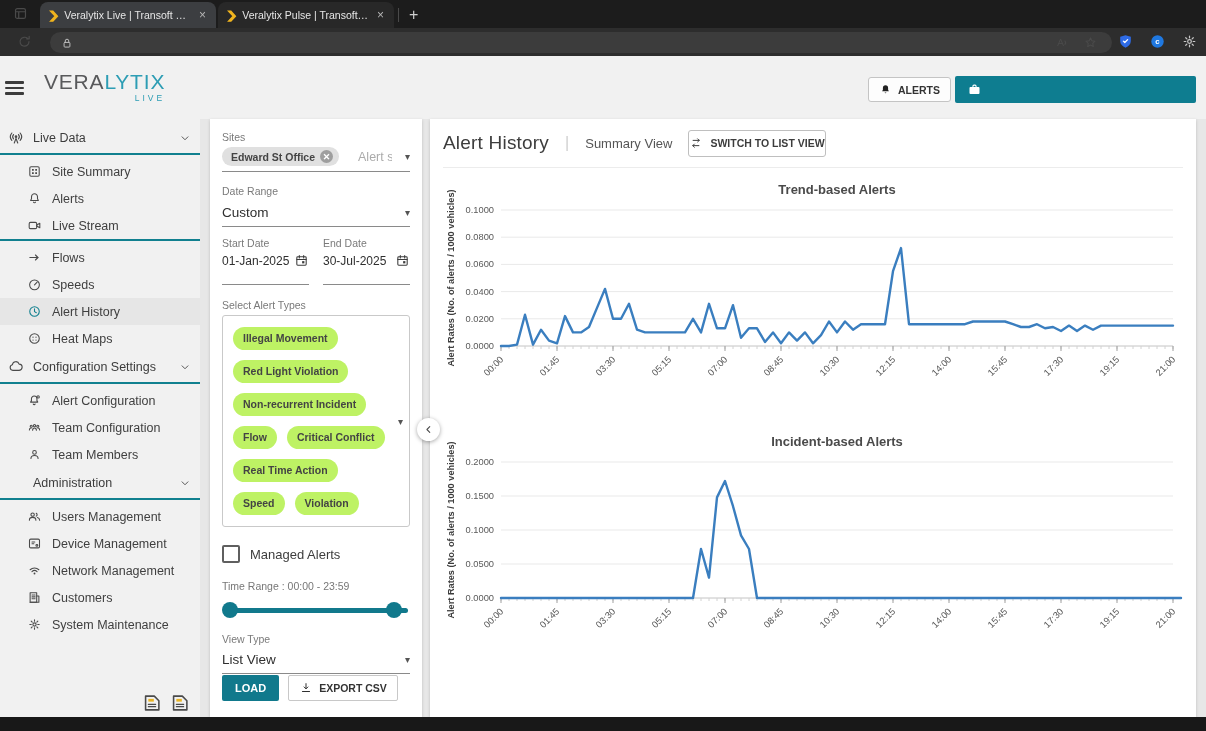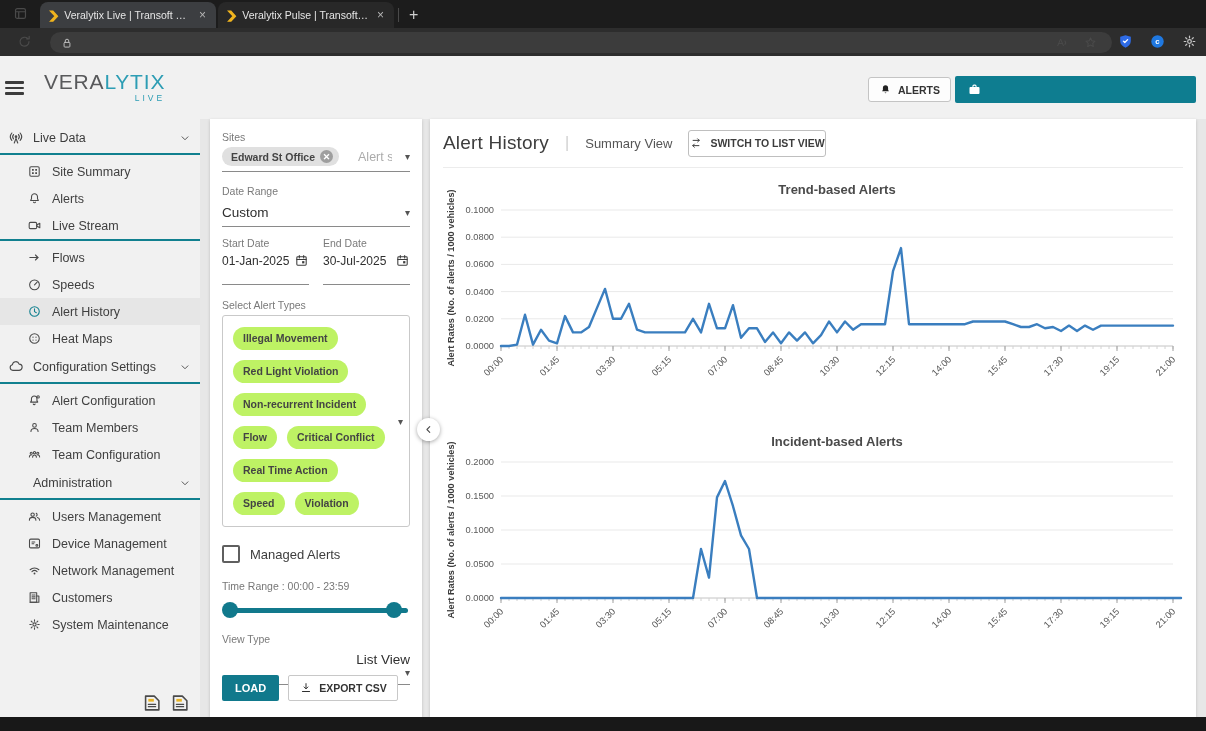--- a/index.html
+++ b/index.html
@@ -60,21 +60,21 @@
   .date-val{display:flex;align-items:center;justify-content:space-between;border-bottom:1px solid #8a8a8a;padding-bottom:16px;font-size:12px;color:#2f2f2f;}
   .types-box{position:relative;border:1px solid #c9c9c9;border-radius:3px;margin-top:4px;height:212px;padding:11px 20px 8px 10px;box-sizing:border-box;display:flex;flex-wrap:wrap;gap:10px 10px;align-content:flex-start;}
   .tchip{background:#bef264;border-radius:12px;padding:4px 10px;font-size:10.5px;font-weight:bold;color:#444;height:15px;line-height:15px;cursor:pointer;}
   .types-caret{position:absolute;right:6px;top:50%;transform:translateY(-50%);}
   .managed-row{display:flex;align-items:center;gap:10px;margin-top:18px;font-size:13px;color:#3d3d3d;}
   .checkbox{width:14px;height:14px;border:2px solid #5f5f5f;border-radius:2px;cursor:pointer;}
   .slider-label{font-size:10.5px;color:#777;margin-top:17px;}
   .slider{position:relative;margin-top:10px;height:16px;}
   .slider .track{position:absolute;left:2px;right:2px;top:6px;height:5px;background:#11798c;border-radius:3px;}
   .slider .handle{position:absolute;top:0;width:16px;height:16px;border-radius:50%;background:#11798c;cursor:pointer;}
-  .view-row{display:flex;align-items:flex-end;border-bottom:1px solid #8a8a8a;padding:3px 0 6px 0;font-size:13.5px;color:#2f2f2f;margin-top:4px;flex-direction:column;}
+  .view-row{display:flex;align-items:center;border-bottom:1px solid #8a8a8a;padding:3px 0 6px 0;font-size:13.5px;color:#2f2f2f;margin-top:4px;}
   .btn-row{position:absolute;left:12px;top:556px;display:flex;gap:9px;}
   .load-btn{background:#11798c;color:#fff;font-size:11px;font-weight:bold;border:none;border-radius:2px;padding:0 13px;height:26px;cursor:pointer;font-family:inherit;}
   .export-btn{display:flex;align-items:center;gap:6px;background:#fff;border:1px solid #c8c8c8;border-radius:2px;height:26px;padding:0 10px;font-size:10.5px;font-weight:bold;color:#333;box-sizing:border-box;cursor:pointer;}
   
   .main-card{position:absolute;left:430px;top:119px;width:766px;height:598px;background:#fff;box-shadow:0 1px 3px rgba(0,0,0,.18);box-sizing:border-box;padding:0 13px;}
   .m-header{display:flex;align-items:center;height:48px;border-bottom:1px solid #ececec;gap:16px;}
   .m-title{font-size:19px;color:#3d3d3d;letter-spacing:.2px;}
   .m-sep{color:#cfcfcf;font-size:16px;}
   .m-view{font-size:13px;color:#555;}
   .switch-btn{display:flex;align-items:center;gap:7px;border:1px solid #bfbfbf;border-radius:3px;height:25px;padding:0 0;font-size:10.5px;font-weight:bold;color:#3c3c3c;background:#fff;cursor:pointer;}
@@ -299,36 +299,36 @@
             <path d="M11.5 4.8a4.4 4.4 0 0 1 4.4 4.4v3l1.3 2.4H5.8l1.3-2.4v-3a4.4 4.4 0 0 1 4.4-4.4z"></path>
             <path d="M10 17.6a1.6 1.6 0 0 0 3 0"></path>
             <circle cx="17.8" cy="6.2" r="1.9"></circle>
           </svg>
         </span>
         <span>Alert Configuration</span>
       </div>
       <div class="sb-item">
         <span class="icon">
           <svg width="15" height="15" viewBox="0 0 24 24" fill="none" stroke="currentColor" stroke-width="1.7" stroke-linecap="round" stroke-linejoin="round">
-            <circle cx="12" cy="8.6" r="2.9"></circle>
-            <path d="M6.3 18.3c0-3.2 2.9-4.8 5.7-4.8s5.7 1.6 5.7 4.8"></path>
-          </svg>
-        </span>
-        <span>Team Members</span>
-      </div>
-      <div class="sb-item">
-        <span class="icon">
-          <svg width="15" height="15" viewBox="0 0 24 24" fill="none" stroke="currentColor" stroke-width="1.7" stroke-linecap="round" stroke-linejoin="round">
             <circle cx="6.8" cy="10" r="1.7"></circle>
             <circle cx="12" cy="9" r="1.7"></circle>
             <circle cx="17.2" cy="10" r="1.7"></circle>
             <path d="M3.8 16c0-2 1.6-3.1 3-3.1M20.2 16c0-2-1.6-3.1-3-3.1M9 16.2c0-2.4 1.5-3.5 3-3.5s3 1.1 3 3.5"></path>
           </svg>
         </span>
         <span>Team Configuration</span>
+      </div>
+      <div class="sb-item">
+        <span class="icon">
+          <svg width="15" height="15" viewBox="0 0 24 24" fill="none" stroke="currentColor" stroke-width="1.7" stroke-linecap="round" stroke-linejoin="round">
+            <circle cx="12" cy="8.6" r="2.9"></circle>
+            <path d="M6.3 18.3c0-3.2 2.9-4.8 5.7-4.8s5.7 1.6 5.7 4.8"></path>
+          </svg>
+        </span>
+        <span>Team Members</span>
       </div>
       <div class="sb-section">
         <span class="icon">
           <svg width="16" height="16" viewBox="0 0 24 24" fill="none" stroke="currentColor" stroke-width="1.7" stroke-linecap="round" stroke-linejoin="round"></svg>
         </span>
         <span class="sb-label">Administration</span>
         <span class="icon sb-chev">
           <svg width="14" height="14" viewBox="0 0 24 24" fill="none" stroke="currentColor" stroke-width="1.7" stroke-linecap="round" stroke-linejoin="round">
             <path d="M7 10l5 5 5-5"></path>
           </svg>

